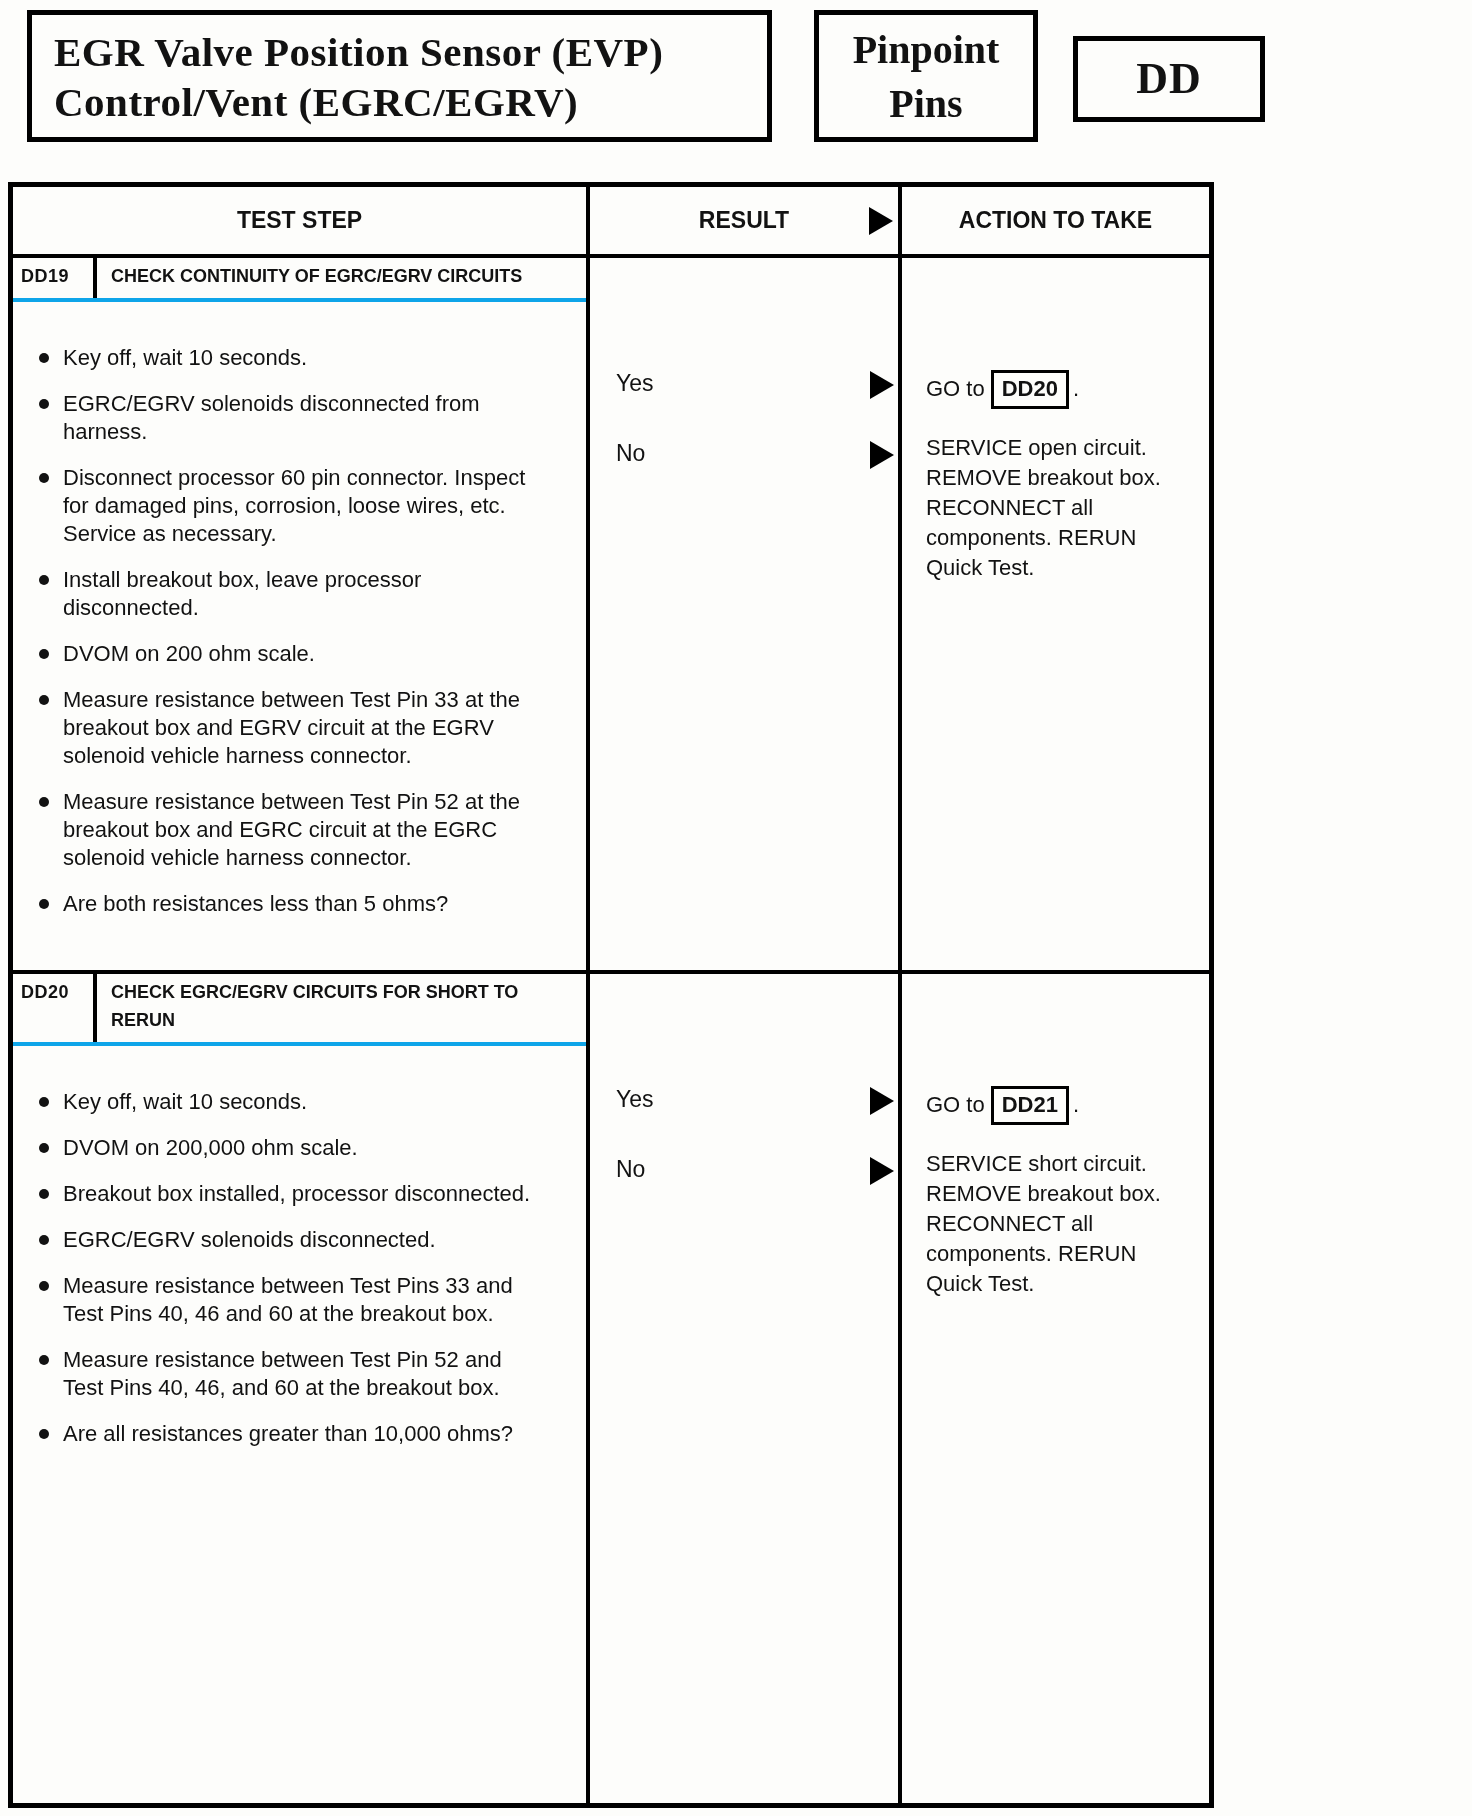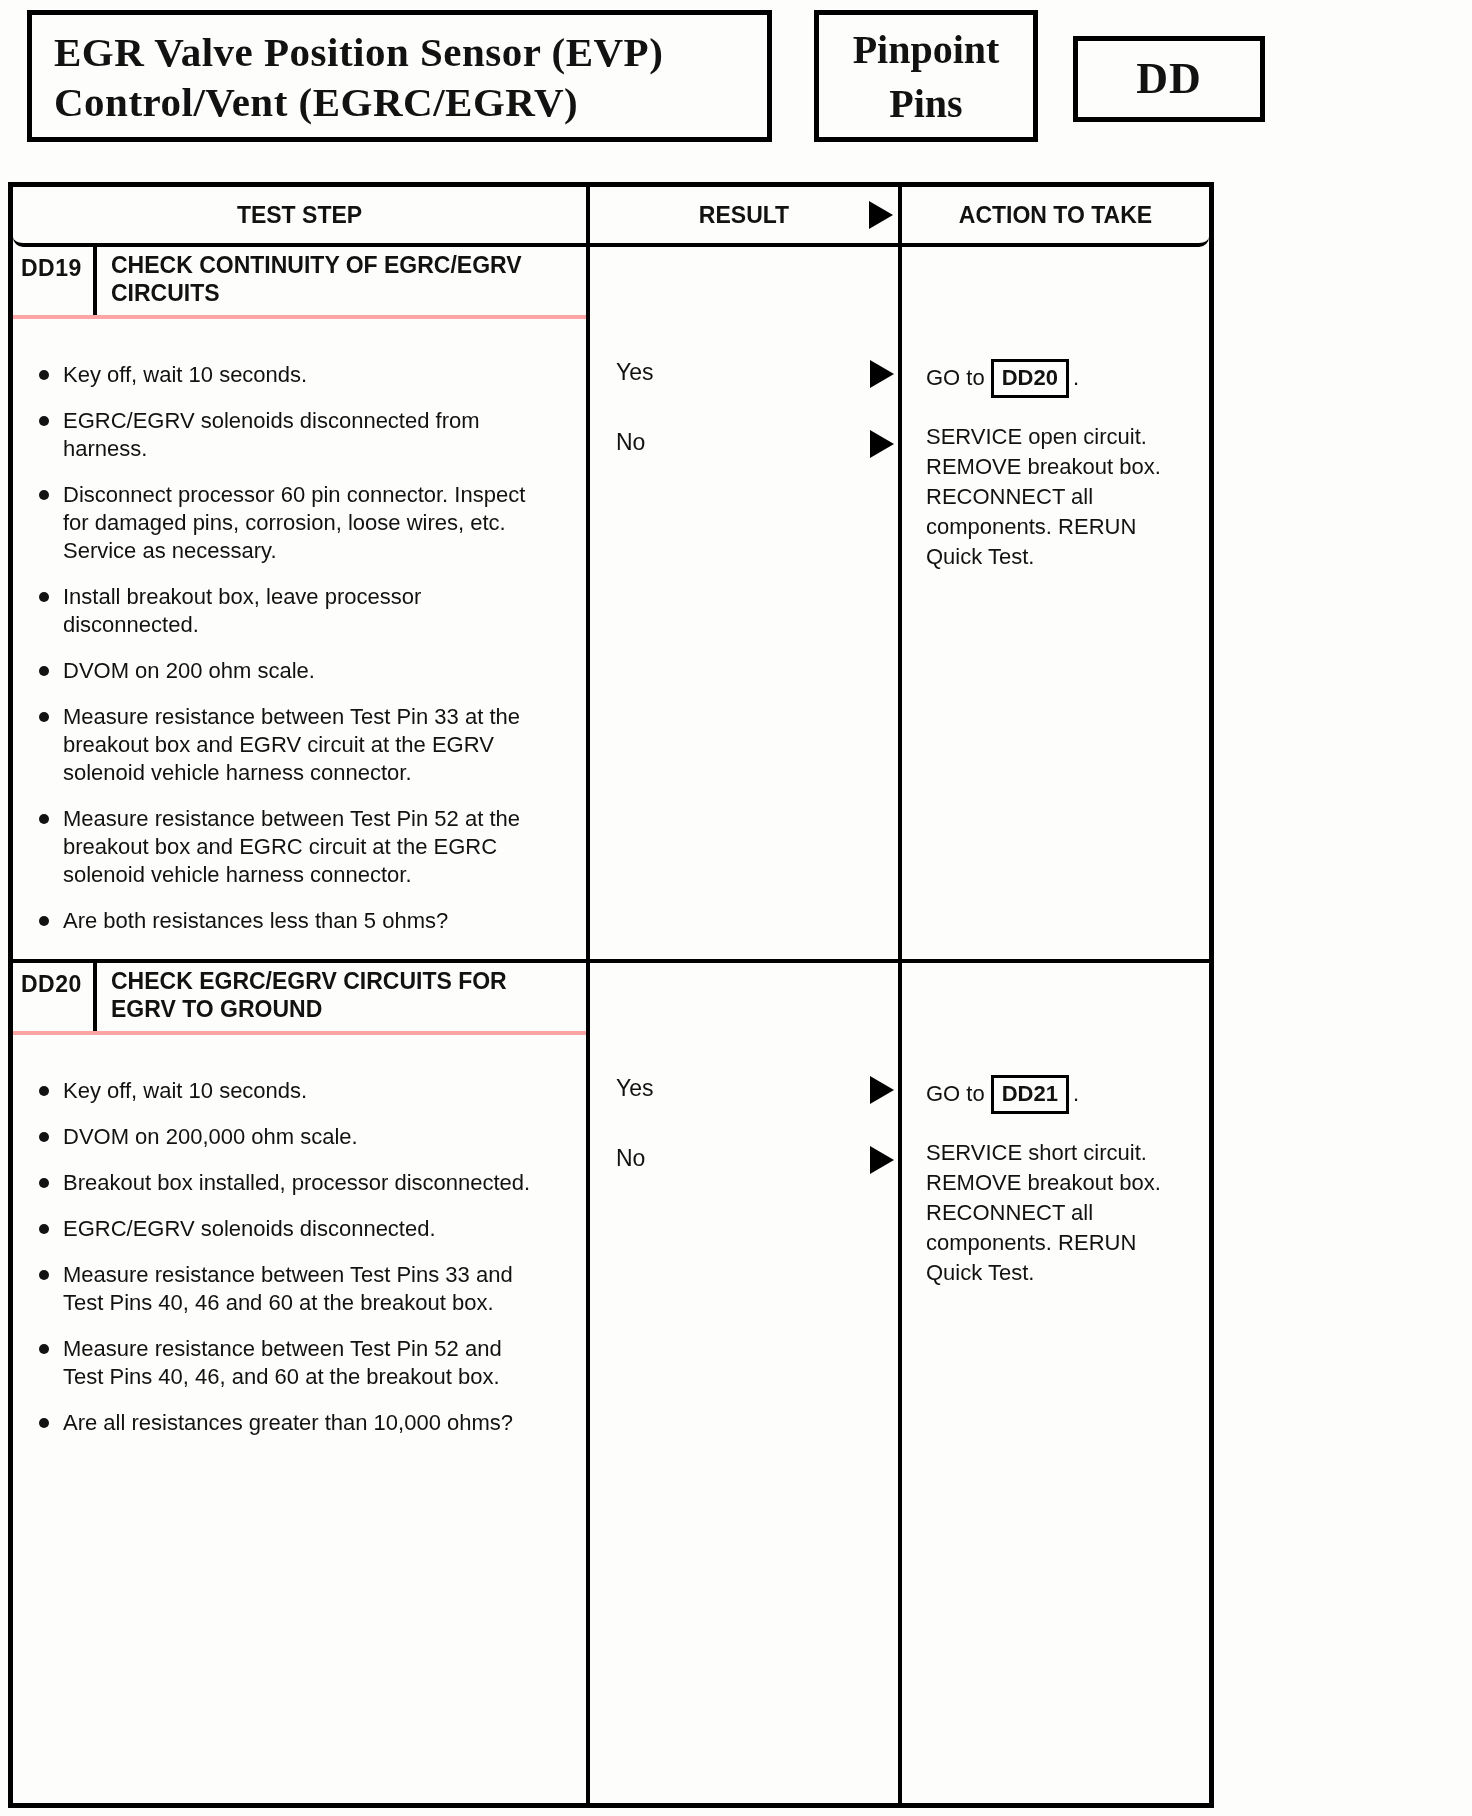--- a/index.html
+++ b/index.html
@@ -46,23 +46,23 @@
 
   
   .ptable {
     position:absolute; top:182px; left:8px;
     width:1206px; height:1626px;
     border:5px solid #000;
     display:flex; flex-direction:column;
     background:#fdfdfb;
   }
   .thead {
-    display:flex; height:60px;
+    display:flex; height:71px;
     border-bottom:4px solid #000;
-    font-weight:bold; font-size:23px;border-radius:10px;
+    font-weight:bold; font-size:23px;
   }
   .th { display:flex; align-items:center; justify-content:center; }
   .th-step   { width:577px; border-right:4px solid #000; }
   .th-result { width:312px; border-right:4px solid #000; position:relative; }
   .th-action { flex:1; }
   .arrow {
     width:0; height:0;
     border-top:14px solid transparent;
     border-bottom:14px solid transparent;
     border-left:24px solid #000;
@@ -73,22 +73,22 @@
   .trow-dd19 { height:716px; border-bottom:4px solid #000; }
   .trow-dd20 { flex:1; }
 
   .step-cell   { width:577px; border-right:4px solid #000; }
   .result-cell { width:312px; border-right:4px solid #000; position:relative; padding-top:112px; }
   .action-cell { flex:1; padding:112px 14px 0 24px; }
 
   
   .step-heading {
     display:flex; align-items:stretch;
-    border-bottom:4px solid #fca5a5;
-    font-weight:bold; font-size:23px;
+    border-bottom:4px solid #0ea5e9;
+    font-weight:bold; font-size:18px;
   }
   .step-id {
     width:84px; flex:0 0 84px;
     border-right:4px solid #000;
     padding:8px 6px 8px 8px;
     letter-spacing:0.5px;
   }
   .step-title {
     padding:4px 10px 8px 14px;
     max-width:440px;
@@ -187,21 +187,21 @@
           <span>GO to</span><span class="ref-box">DD20</span><span>.</span>
         </div>
         <div class="action-text">SERVICE open circuit. REMOVE breakout box. RECONNECT all components. RERUN Quick Test.</div>
       </div>
     </div>
 
     <div class="trow trow-dd20">
       <div class="step-cell">
         <div class="step-heading">
           <div class="step-id">DD20</div>
-          <div class="step-title">CHECK EGRC/EGRV CIRCUITS FOR EGRV TO GROUND</div>
+          <div class="step-title">CHECK EGRC/EGRV CIRCUITS FOR SHORT TO RERUN</div>
         </div>
         <div class="bullets">
           <div class="bullet"><span class="dot"></span><span>Key off, wait 10 seconds.</span></div>
           <div class="bullet"><span class="dot"></span><span>DVOM on 200,000 ohm scale.</span></div>
           <div class="bullet"><span class="dot"></span><span>Breakout box installed, processor disconnected.</span></div>
           <div class="bullet"><span class="dot"></span><span>EGRC/EGRV solenoids disconnected.</span></div>
           <div class="bullet"><span class="dot"></span><span>Measure resistance between Test Pins 33 and Test Pins 40, 46 and 60 at the breakout box.</span></div>
           <div class="bullet"><span class="dot"></span><span>Measure resistance between Test Pin 52 and Test Pins 40, 46, and 60 at the breakout box.</span></div>
           <div class="bullet"><span class="dot"></span><span>Are all resistances greater than 10,000 ohms?</span></div>
         </div>

